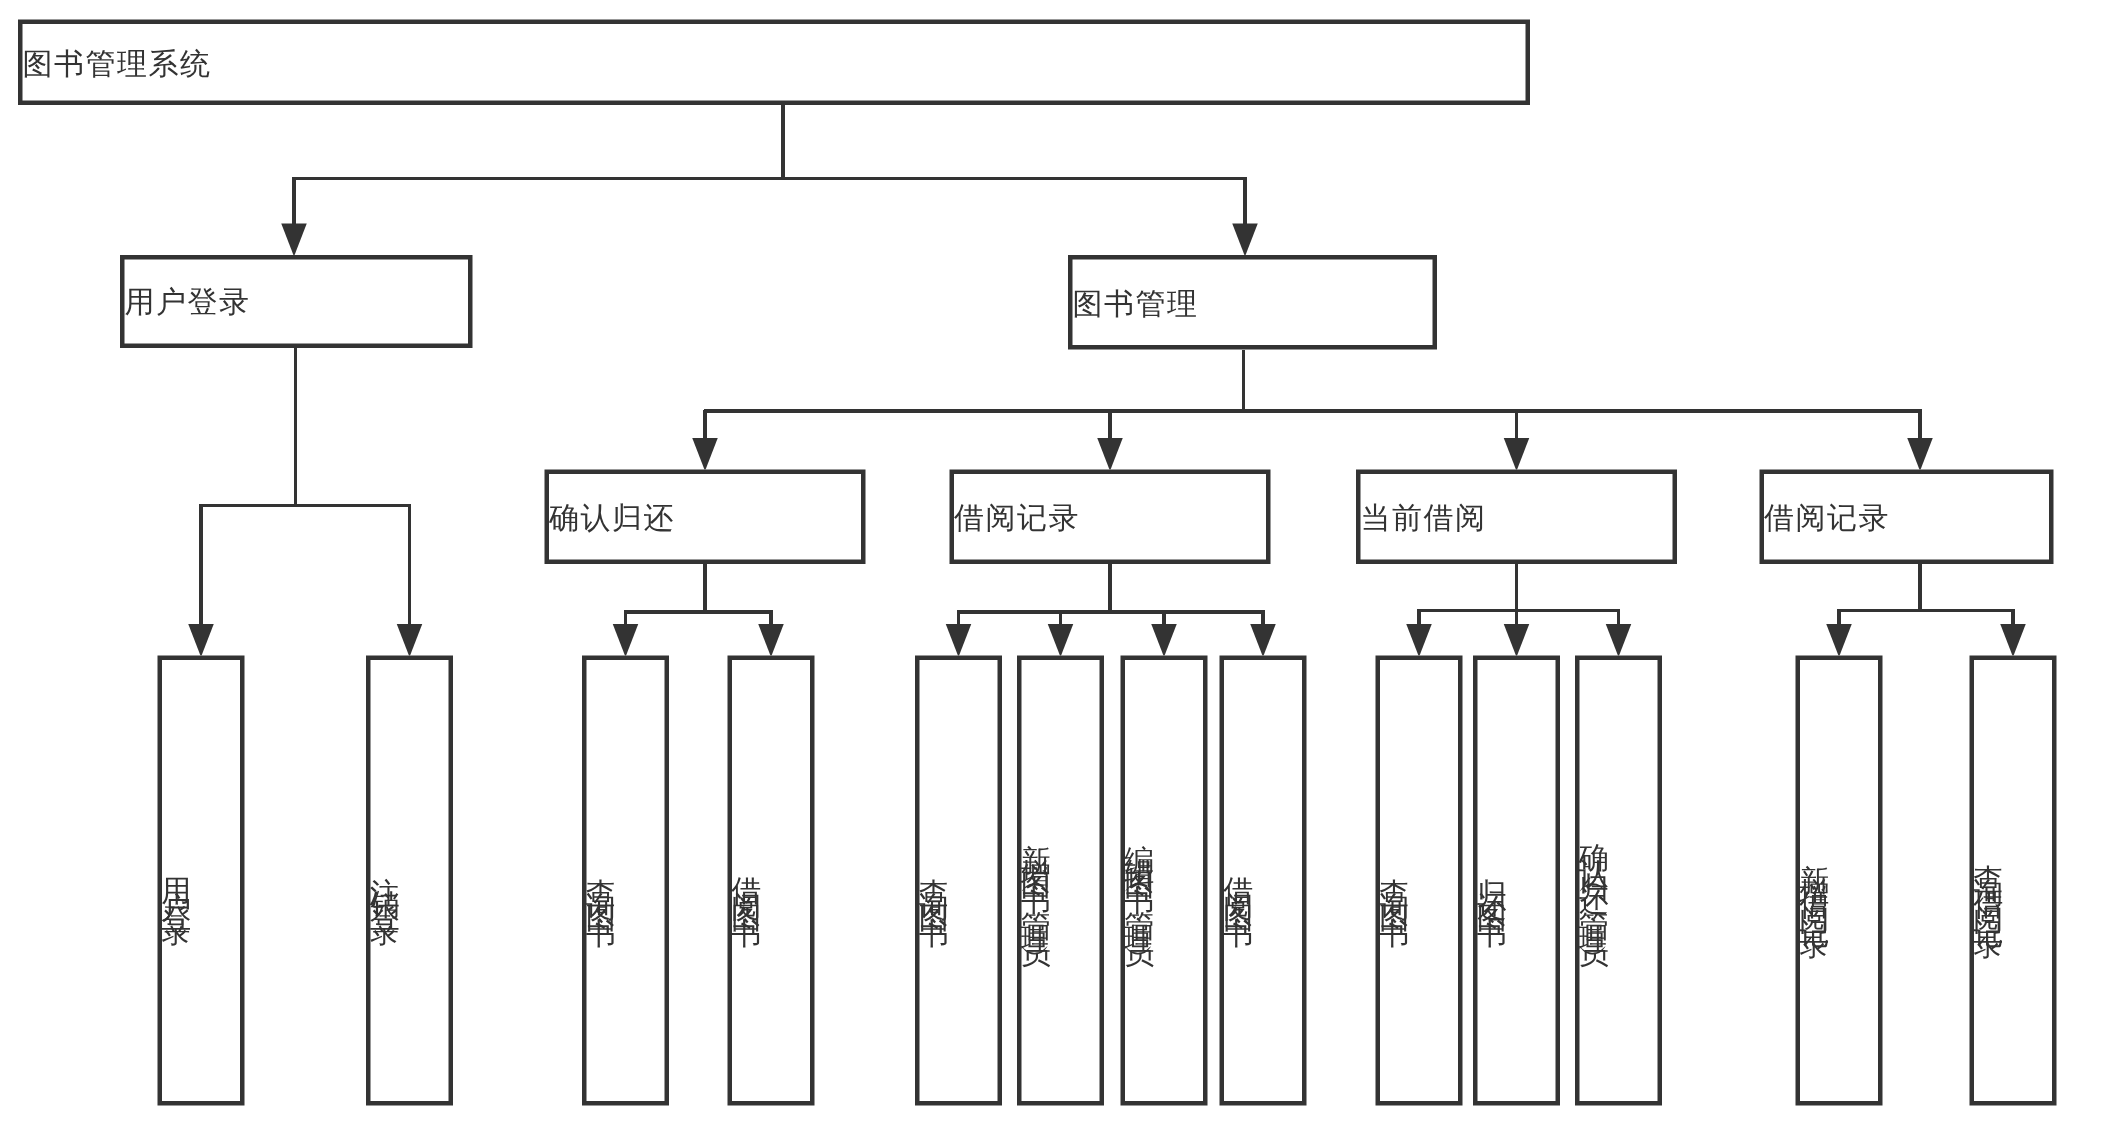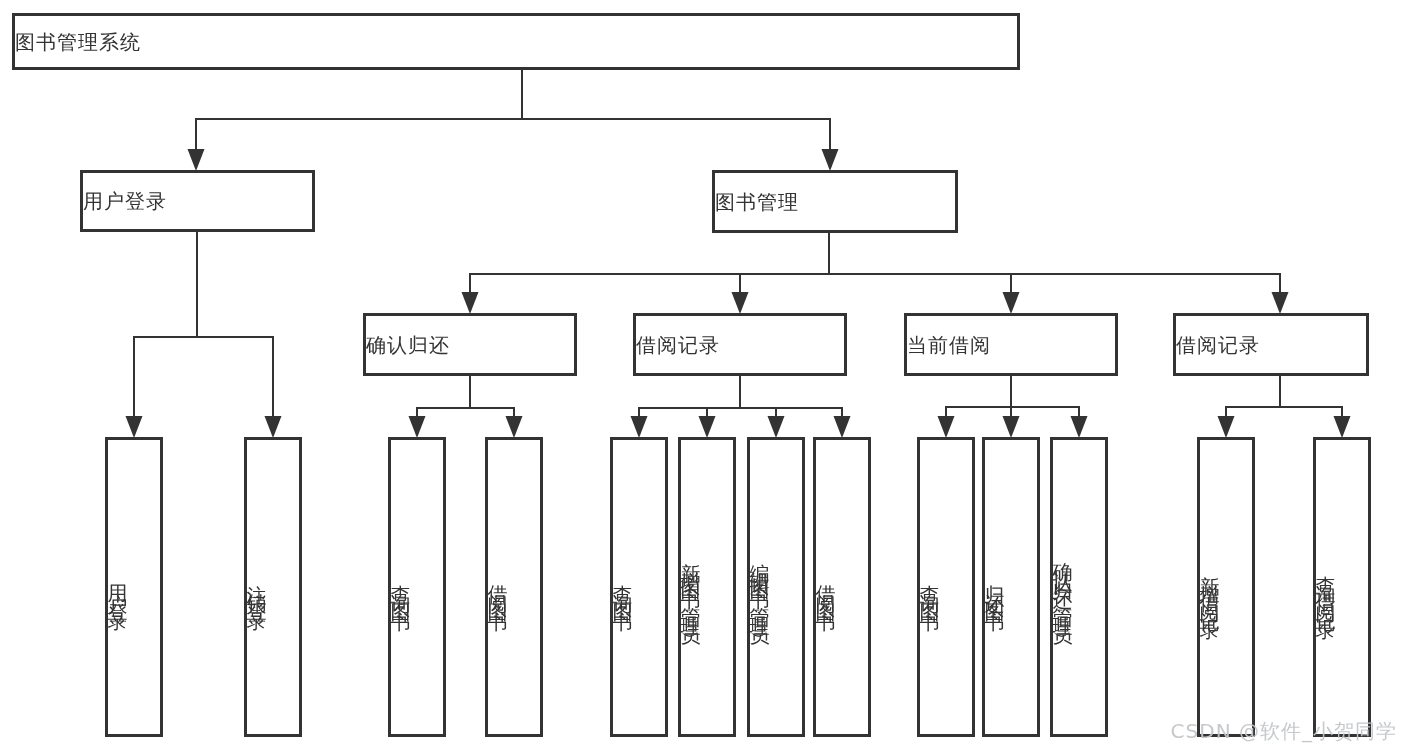--- a/index.html
+++ b/index.html
@@ -179,15 +179,14 @@
     <span class="lbl">确认归还（管理员）</span>
   </div>
 
   <div class="box v" style="left:1197px;top:437px;width:58px;height:300px">
     <span class="lbl">新增借阅记录</span>
   </div>
   <div class="box v" style="left:1313px;top:437px;width:58px;height:300px">
     <span class="lbl">查询借阅记录</span>
   </div>
 
-  <div id="watermark">CSDN @软件_小贺同学</div>
 
 </div>
 
 </body></html>

